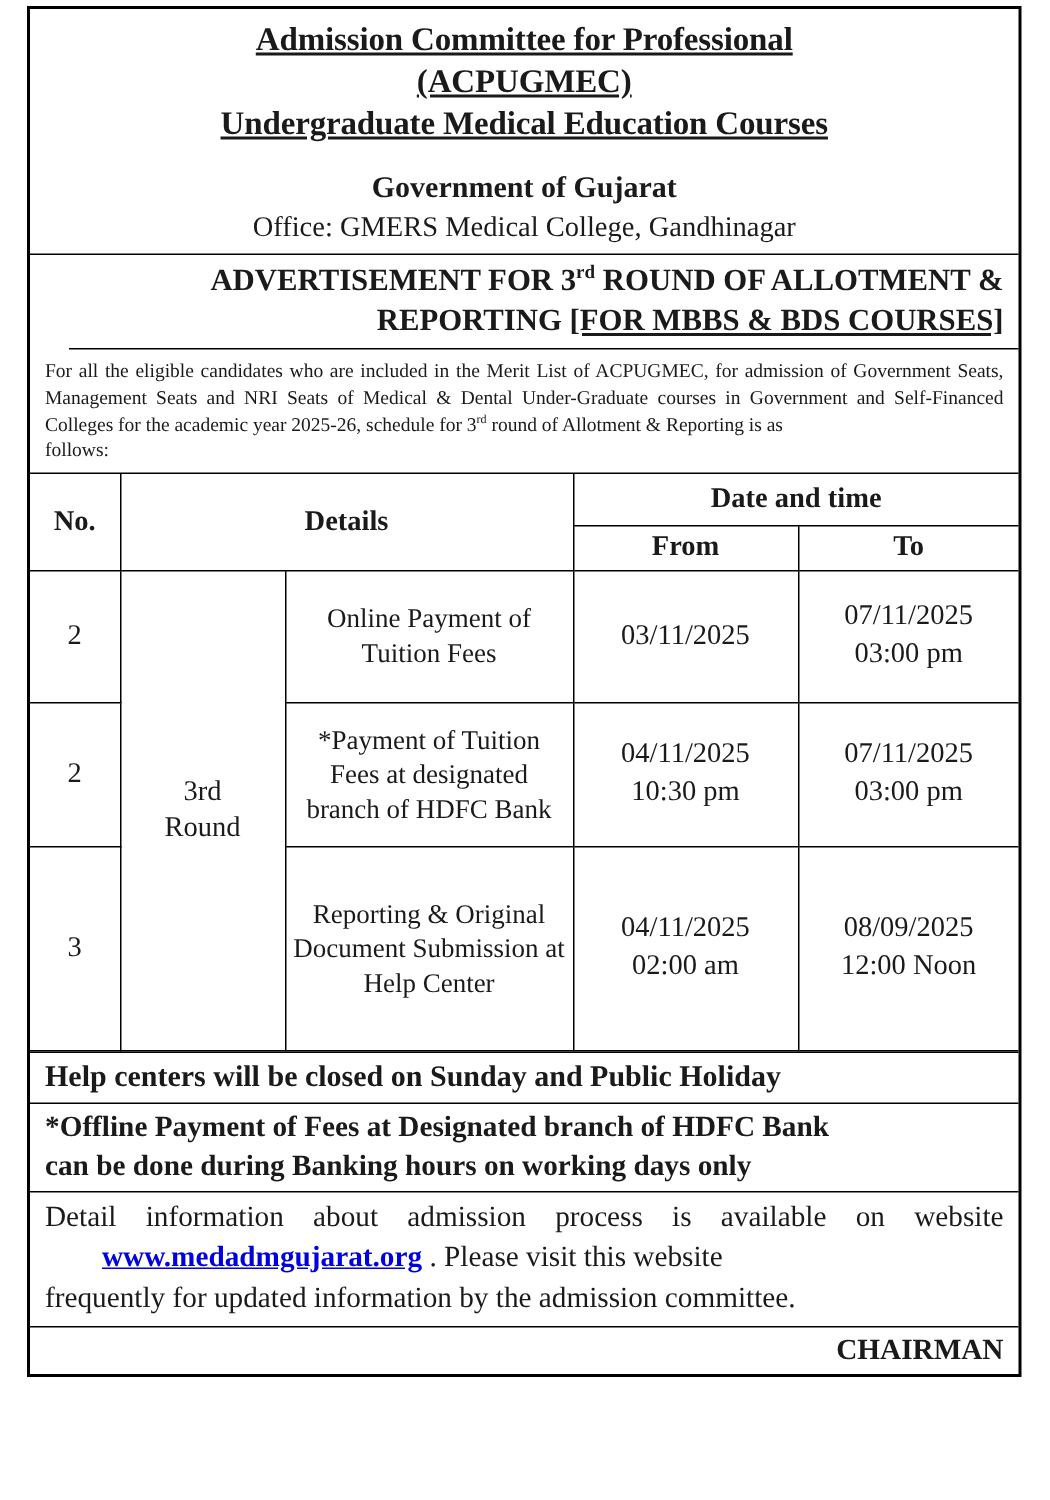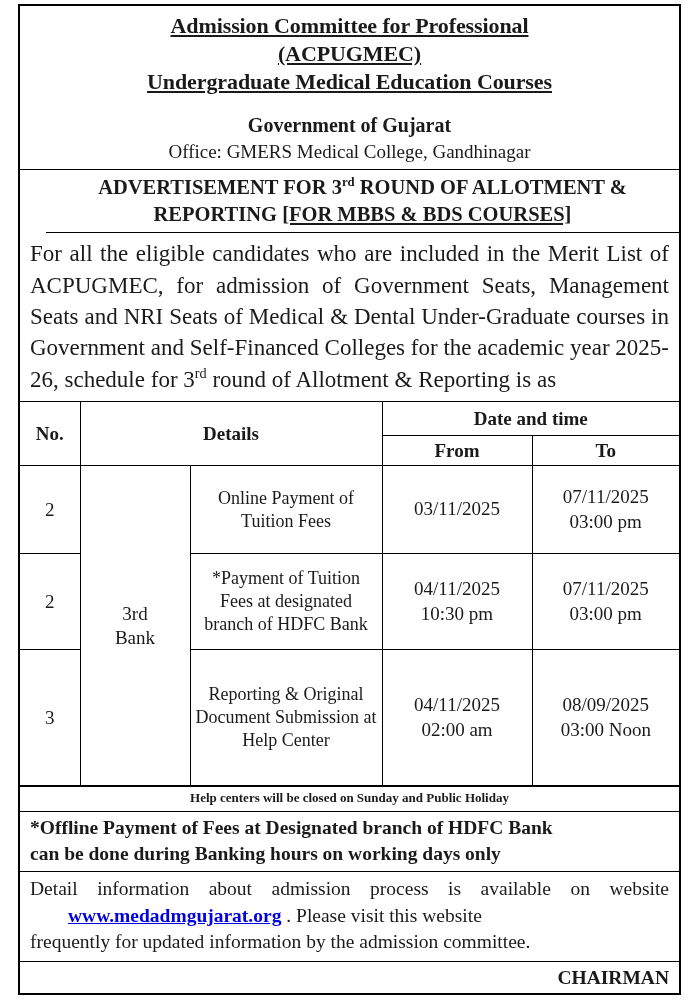--- a/index.html
+++ b/index.html
@@ -53,33 +53,33 @@
   }
   .mast-office {
     font-size: 19px;
     line-height: 1.3;
     margin-top: 1px;
   }
 
   
   .advert {
     padding: 4px 10px 5px 10px;
-    text-align: center;
+    text-align: right;
     font-weight: bold;
     font-size: 20.5px;
     line-height: 1.3;
     margin-left: 26px;
   }
   .advert .u { text-decoration: underline; text-underline-offset: 2px; }
   sup { font-size: 0.62em; vertical-align: super; line-height: 0; }
 
   
   .intro {
     padding: 5px 10px 6px 10px;
-    font-size: 23px;
+    font-size: 13px;
     line-height: 1.36;
     text-align: justify;
     text-justify: inter-word;
   }
   .intro .lastline { display: block; }
 
   
   table.schedule {
     border-collapse: collapse;
     width: 100%;
@@ -116,23 +116,23 @@
 
   .row-h1 { height: 34px; }
   .row-h2 { height: 30px; }
   .row-r1 { height: 88px; }
   .row-r2 { height: 96px; }
   .row-r3 { height: 136px; }
 
   
   .note-center {
     padding: 3px 10px 4px 10px;
-    text-align: center;
-    font-weight: bold;
-    font-size: 13px;
+    text-align: left;
+    font-weight: bold;
+    font-size: 20px;
     line-height: 1.3;
   }
   .note-just {
     padding: 3px 10px 4px 10px;
     text-align: justify;
     text-justify: inter-word;
     font-weight: bold;
     font-size: 19.5px;
     line-height: 1.33;
   }
@@ -176,20 +176,21 @@
     <div class="mast-gov">Government of Gujarat</div>
     <div class="mast-office">Office: GMERS Medical College, Gandhinagar</div>
   </div>
 
   <div class="band advert">
     <span>ADVERTISEMENT FOR 3</span><sup>rd</sup><span> ROUND OF ALLOTMENT &amp; REPORTING </span><span class="u">[FOR MBBS &amp; BDS COURSES]</span>
   </div>
 
   <div class="band intro">
     <span>For all the eligible candidates who are included in the Merit List of ACPUGMEC, for admission of Government Seats, Management Seats and NRI Seats of Medical &amp; Dental Under-Graduate courses in Government and Self-Financed Colleges for the academic year 2025-26, schedule for 3</span><sup>rd</sup><span> round of Allotment &amp; Reporting is as</span>
+    <span class="lastline">follows:</span>
   </div>
 
   <div class="band">
     <table class="schedule">
       <colgroup>
         <col class="col-no">
           <col class="col-round">
           <col class="col-det">
           <col class="col-from">
           <col class="col-to">
@@ -202,21 +203,21 @@
         </tr>
         <tr class="row-h2">
           <th>From</th>
           <th>To</th>
         </tr>
 
         <tr class="row-r1">
           <td class="cell-no">2</td>
           <td class="cell-round" rowspan="3">
             <div>3rd</div>
-            <div>Bank</div>
+            <div>Round</div>
           </td>
           <td class="cell-det">Online Payment of Tuition Fees</td>
           <td class="cell-date">03/11/2025</td>
           <td class="cell-date">
             <div>07/11/2025</div>
             <div>03:00 pm</div>
           </td>
         </tr>
 
         <tr class="row-r2">
@@ -234,21 +235,21 @@
 
         <tr class="row-r3">
           <td class="cell-no">3</td>
           <td class="cell-det">Reporting &amp; Original Document Submission at Help Center</td>
           <td class="cell-date">
             <div>04/11/2025</div>
             <div>02:00 am</div>
           </td>
           <td class="cell-date">
             <div>08/09/2025</div>
-            <div>03:00 Noon</div>
+            <div>12:00 Noon</div>
           </td>
         </tr>
       </tbody>
     </table>
   </div>
 
   <div class="band note-center">Help centers will be closed on Sunday and Public Holiday</div>
 
   <div class="band note-just">
     <span>*Offline Payment of Fees at Designated branch of HDFC Bank</span>

